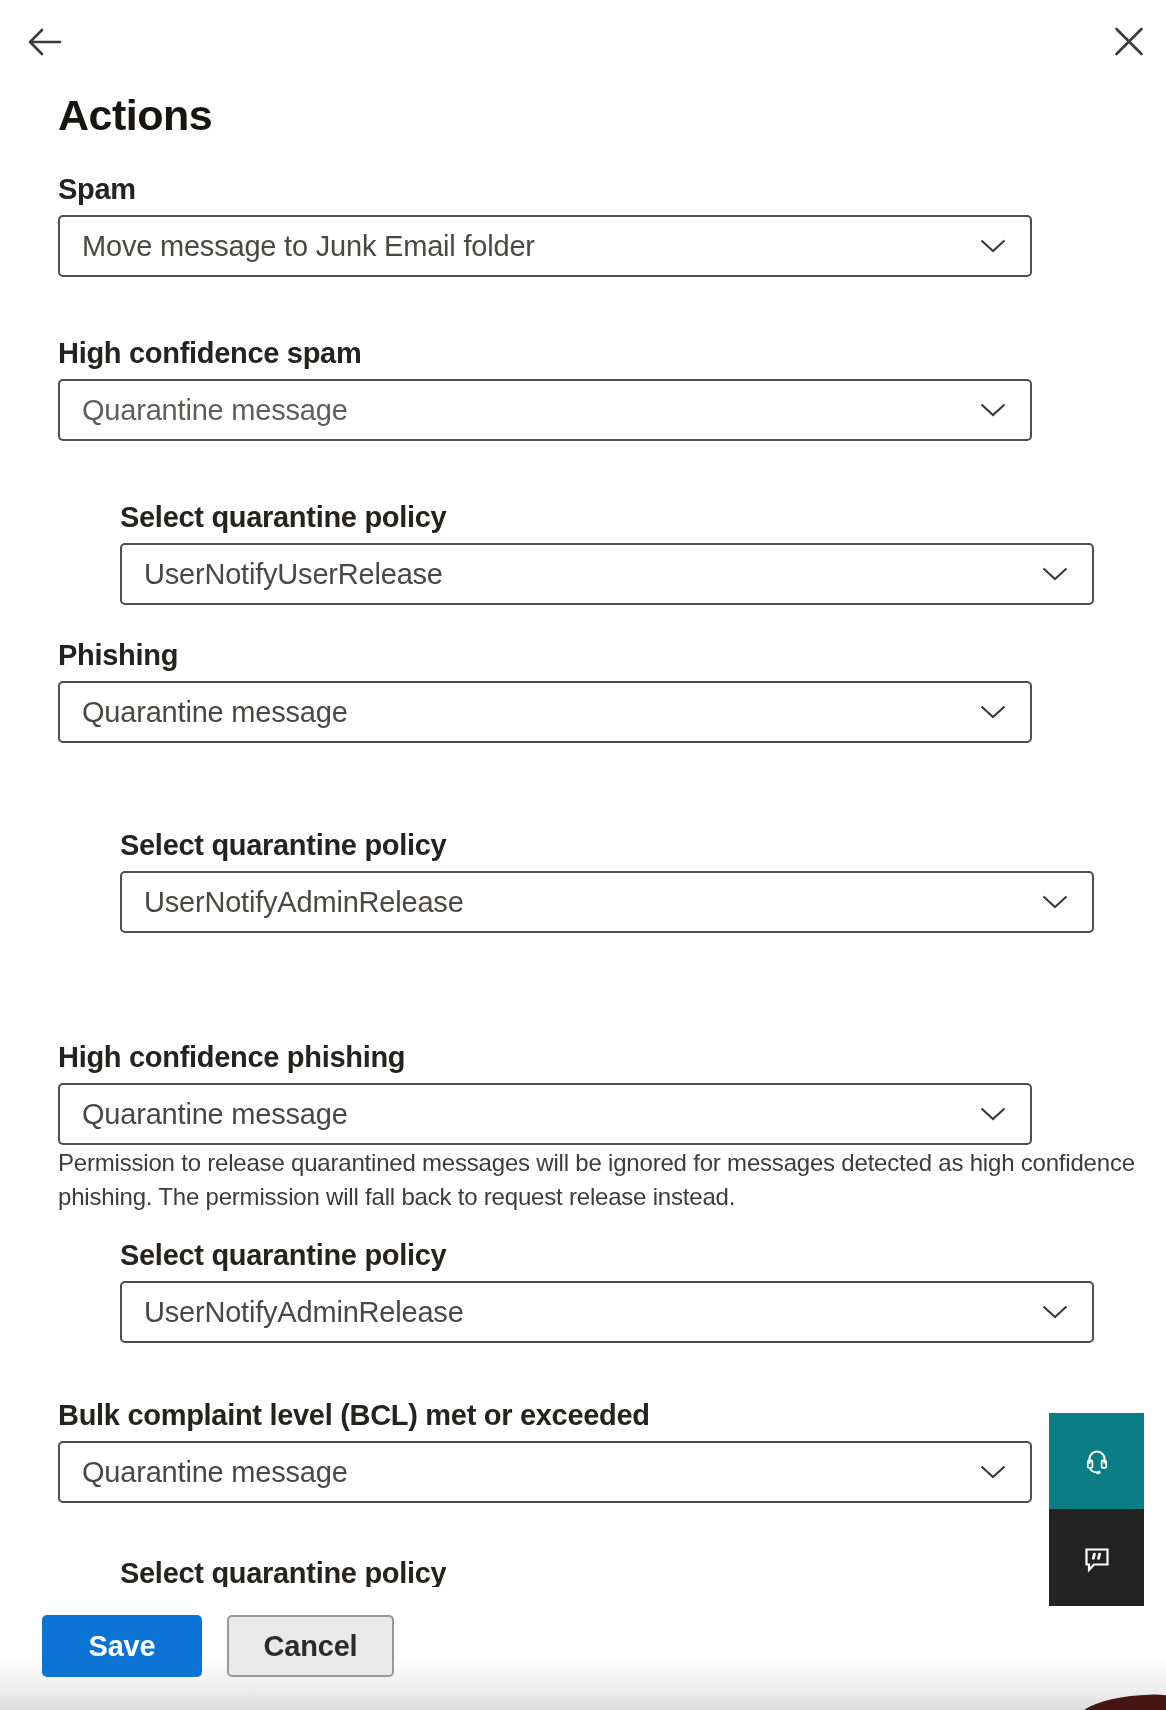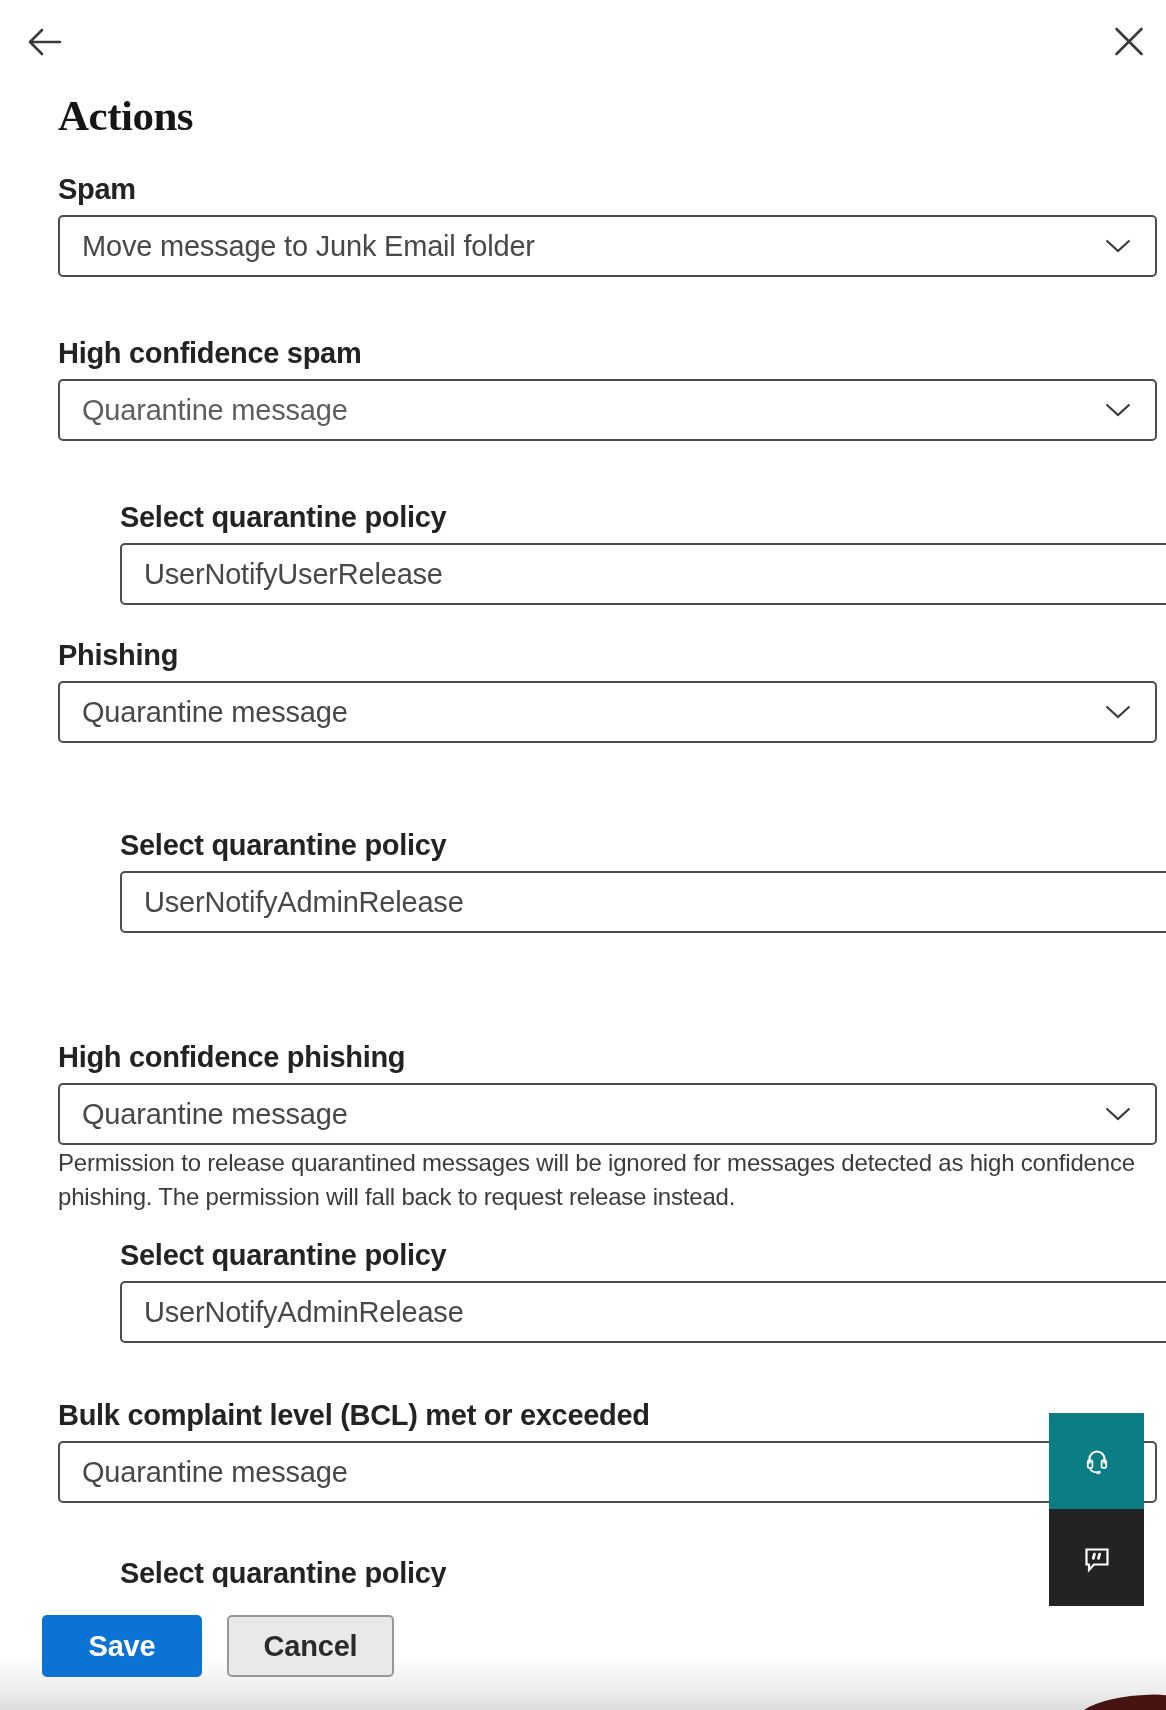--- a/index.html
+++ b/index.html
@@ -5,30 +5,30 @@
   html,body{margin:0;padding:0;background:#fff;}
   .screen{
     position:relative;width:1166px;height:1710px;background:#ffffff;
     font-family:"Liberation Sans",sans-serif;overflow:hidden;
   }
   .icon-btn{position:absolute;background:none;border:none;padding:0;margin:0;cursor:pointer;line-height:0;}
   .back-btn{left:26px;top:26px;}
   .close-btn{left:1114px;top:27px;}
   .title{
     position:absolute;left:58px;top:93px;font-size:43px;font-weight:700;
-    color:#161514;letter-spacing:-0.5px;line-height:1.05;font-family:Liberation Serif, serif;
+    color:#161514;letter-spacing:-0.5px;line-height:1.05;
   }
   .field{position:absolute;left:58px;}
   .field.indent{left:120px;}
   .field-label{
     font-size:29px;font-weight:600;color:#242322;letter-spacing:-0.3px;line-height:34px;
     white-space:nowrap;
   }
   .dropdown{
-    margin-top:9px;width:1099px;height:62px;border:2px solid #4f4d4b;border-radius:5px;
+    margin-top:9px;width:974px;height:62px;border:2px solid #4f4d4b;border-radius:5px;
     background:#fff;display:flex;align-items:center;position:relative;
     padding:0 64px 0 22px;box-sizing:border-box;cursor:pointer;
   }
   .dd-value{font-size:29px;color:#4a4846;letter-spacing:-0.2px;white-space:nowrap;}
   .dd-value.muted{color:#605e5c;}
   .chev{position:absolute;right:24px;top:50%;transform:translateY(-50%);}
   .note{
     position:absolute;left:58px;top:1146px;width:1098px;font-size:24px;line-height:34px;
     color:#3d3c3a;letter-spacing:-0.2px;
   }

